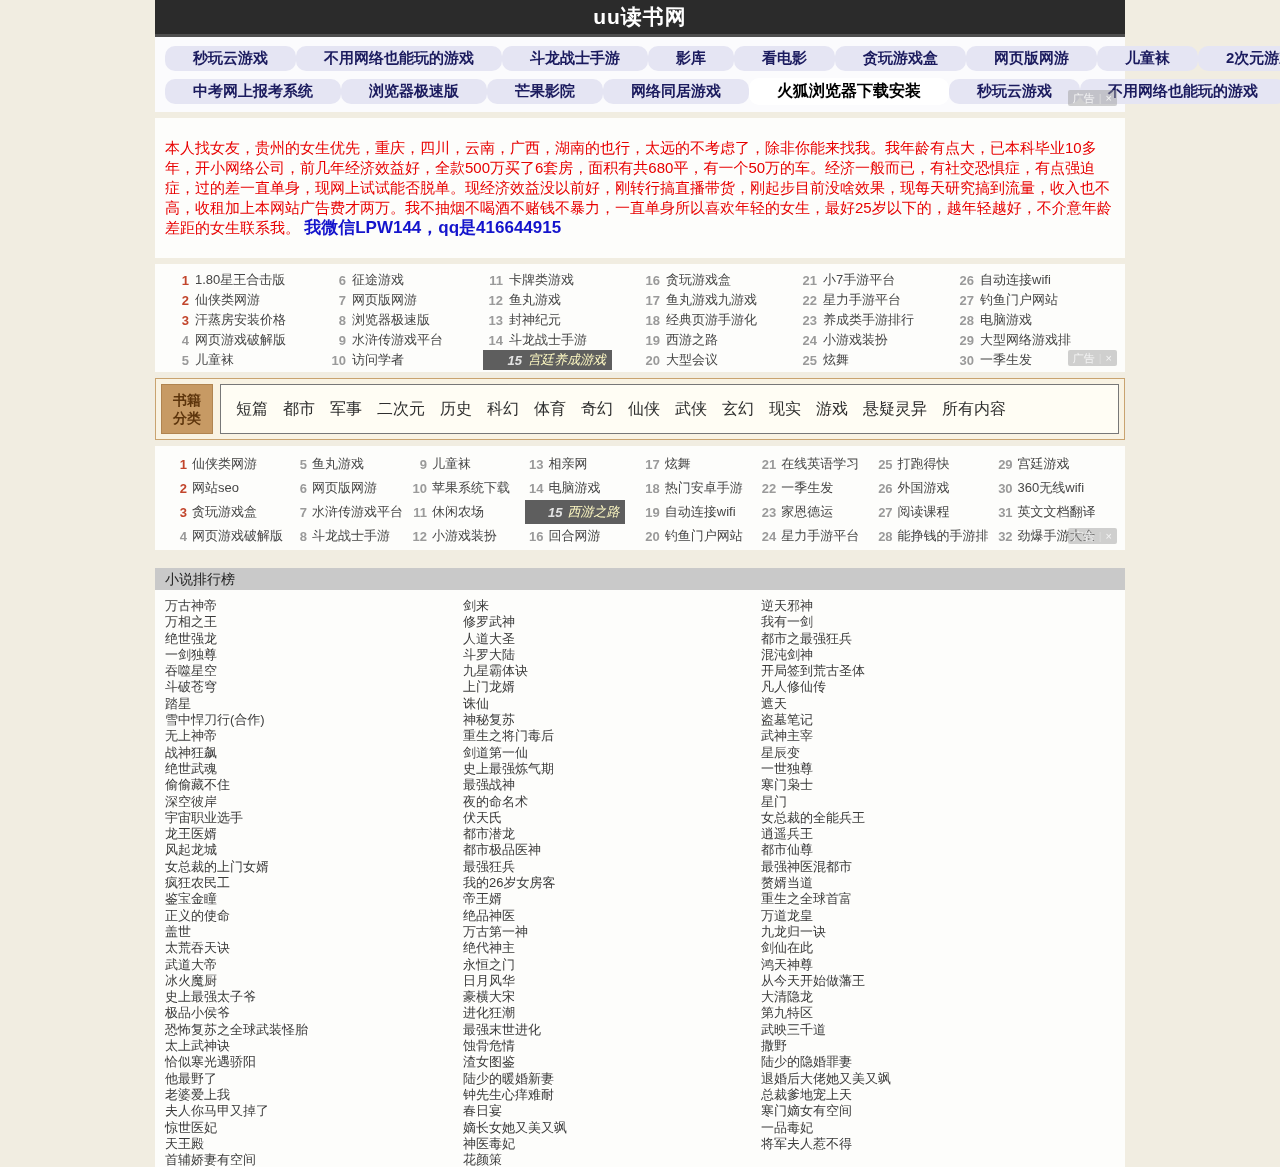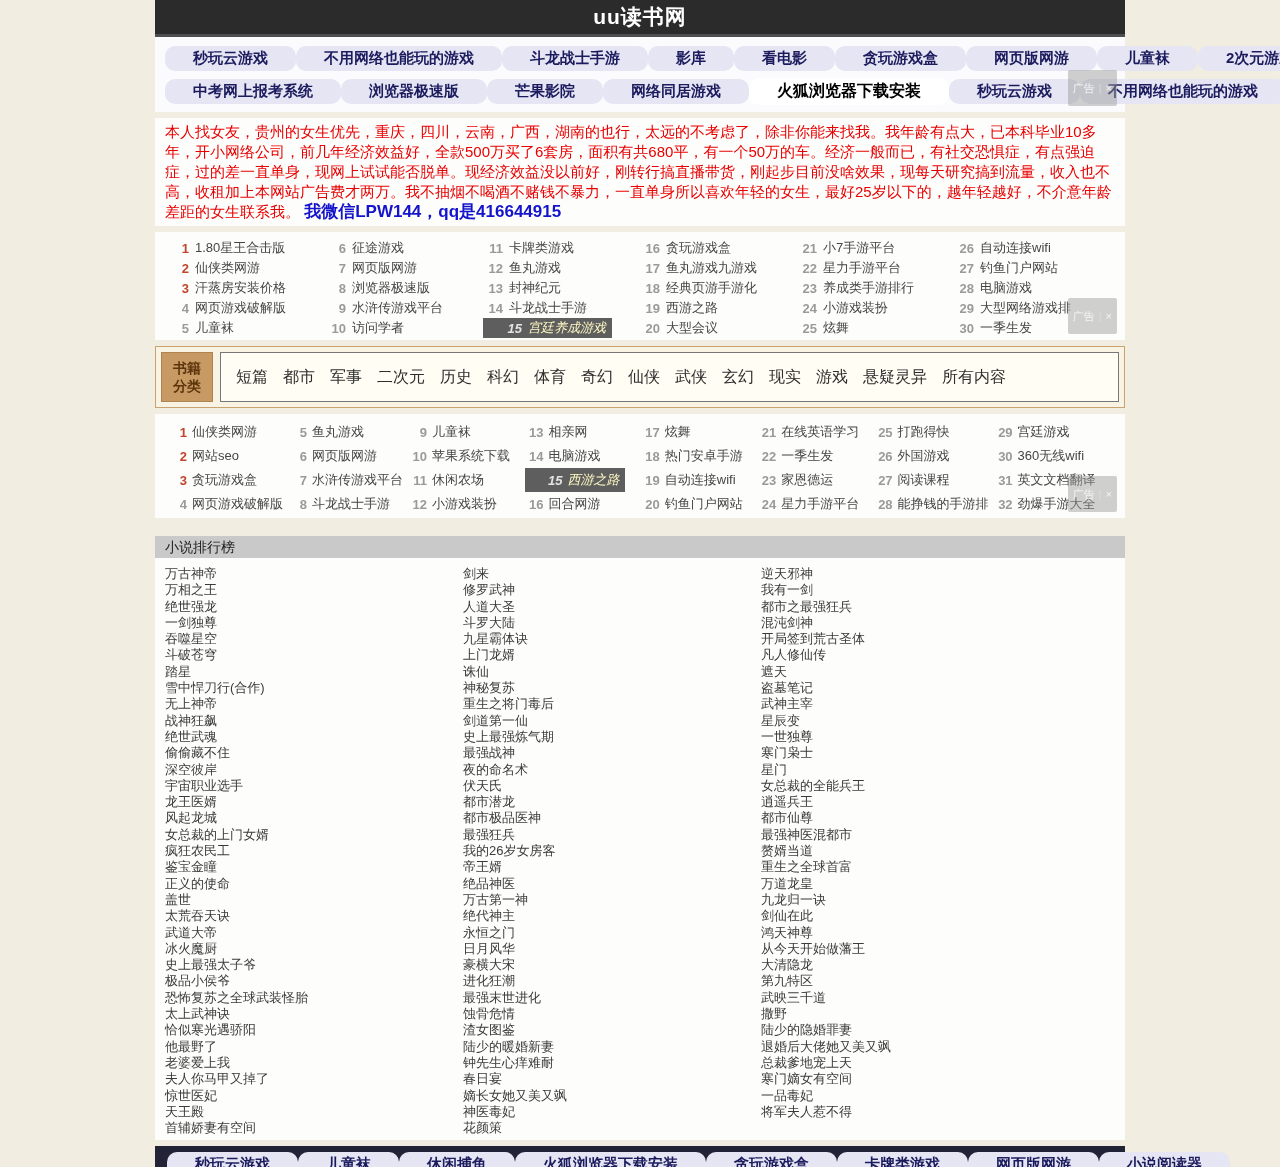--- a/index.html
+++ b/index.html
@@ -25,28 +25,28 @@
   .nav-btn {
     background:#e5e5f3; color:#1b1b5e; font-weight:bold; font-size:15px;
     padding:3px 28px; border-radius:10px; white-space:nowrap; cursor:pointer;
   }
   .nav-btn.hl { background:#ffffff; color:#000000; font-size:16px; }
 
   
   .ad-badge {
     position:absolute; display:flex; align-items:center; gap:4px;
     background:rgba(150,150,150,0.45); color:#f4f4f4; font-size:11px;
-    padding:12px 5px; border-radius:2px; line-height:12px;
+    padding:2px 5px; border-radius:2px; line-height:12px;
   }
   .ad-badge .sep { color:#e0e0e0; opacity:.7; }
   .ad-badge.pos-nav { right:8px; bottom:6px; }
   .ad-badge.pos-grid { right:8px; bottom:6px; }
 
   
-  .ad-block { background:#fdfdfb; padding:4px 10px; margin-bottom:6px; }
+  .ad-block { background:#fdfdfb; padding:20px 10px; margin-bottom:6px; }
   .ad-text { margin:0; font-size:15px; line-height:20px; }
   .ad-text .red { color:#e80000; }
   .ad-text .blue { color:#1414cc; font-weight:bold; font-size:17px; }
 
   
   .grid-block { background:#fdfdfb; padding:6px 14px 2px; margin-bottom:6px; position:relative; }
   .grid { display:grid; grid-auto-flow:column; font-size:13px; }
   .g1 { grid-template-rows:repeat(5,20px); grid-template-columns:repeat(6,1fr); }
   .g2 { grid-template-rows:repeat(4,24px); grid-template-columns:repeat(8,1fr); }
   .cell { display:flex; align-items:center; width:fit-content; padding-right:6px; white-space:nowrap; cursor:pointer; }

